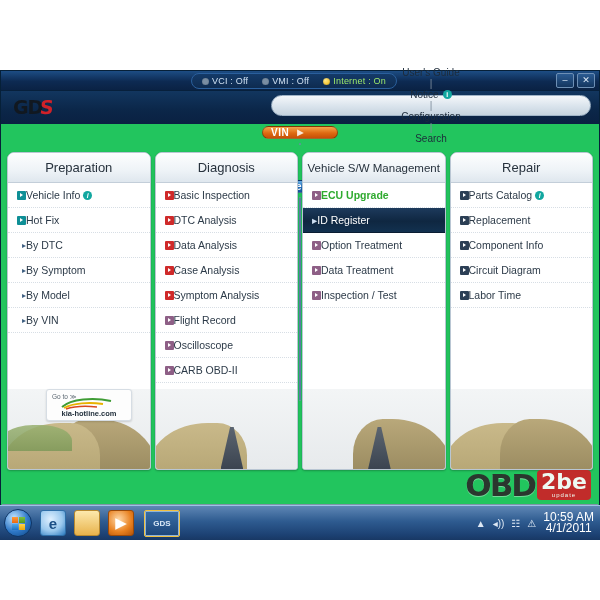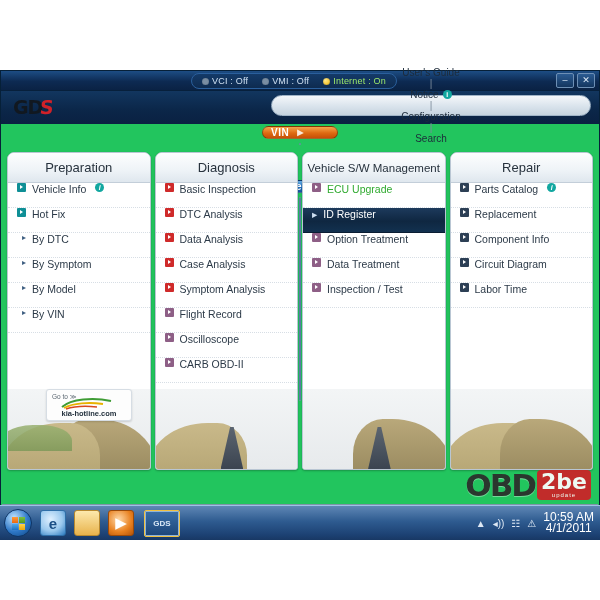--- a/index.html
+++ b/index.html
@@ -74,38 +74,38 @@
   .col{ flex:1; background:#ffffff; border:1px solid #b9c6d3;
     border-radius:7px 7px 3px 3px; overflow:hidden; position:relative;
     box-shadow:0 1px 2px rgba(0,0,0,.25); }
   .colhead{ height:30px; display:flex; align-items:center;
     justify-content:center;
     background:linear-gradient(#fdfefe,#eef3f7 60%,#dfe7ee);
     border-bottom:1px solid #c3ced9; }
   .colhead span{ font-size:13px; color:#27323d; }
   .col.c3 .colhead span{ font-size:11.5px; }
   .collist{ position:relative; z-index:2; }
-  .row{ height:25px; display:flex; align-items:flex-start; padding-left:9px;
+  .row{ height:25px; display:flex; align-items:center; padding-left:9px;
     border-bottom:1px dotted #d7dee5; font-size:10.5px; color:#2c3a48;
-    gap:6px; position:relative; }
+    gap:0; position:relative; }
   .row.sub{ padding-left:14px; border-bottom:1px dotted #d7dee5; }
   .row.sub .caret{ color:#3d5e80; font-size:8px; }
   .bul{ width:9px; height:9px; border-radius:1px; position:relative;
     display:inline-block; flex:none; }
   .bul::after{ content:""; position:absolute; left:3px; top:2px;
     width:0; height:0; border-left:3px solid #fff;
     border-top:2.5px solid transparent; border-bottom:2.5px solid transparent; }
   .bul.teal{ background:#0f8f96; }
   .bul.red{ background:#cf2a2a; }
   .bul.purple{ background:#8e5f86; }
   .bul.navy{ background:#2c3f55; }
   .row .inf{ width:9px; height:9px; border-radius:50%; background:#12a7a0;
     color:#fff; font-size:7px; line-height:9px; text-align:center;
     font-weight:bold; margin-left:3px; }
-  .row.green span.lbl{ color:#2faa2f; font-weight:normal; }
+  .row.green span.lbl{ color:#2faa2f; font-weight:bold; }
   .row.selected{ background:linear-gradient(#1d3a5c,#0f2741 55%,#12314f);
     color:#ffffff; border-bottom:1px solid #0a1d33; }
   .row.selected .caret{ color:#cfe0f2; }
 
   
   .scene{ position:absolute; left:0; bottom:0; width:100%; height:80px;
     z-index:1; }
   .sky{ position:absolute; inset:0; background:linear-gradient(#f3f5f6,#e7eaec); }
   .hill-l{ position:absolute; left:-5%; bottom:0; width:70%; height:46px;
     background:linear-gradient(#c9b98a,#b8a877);

